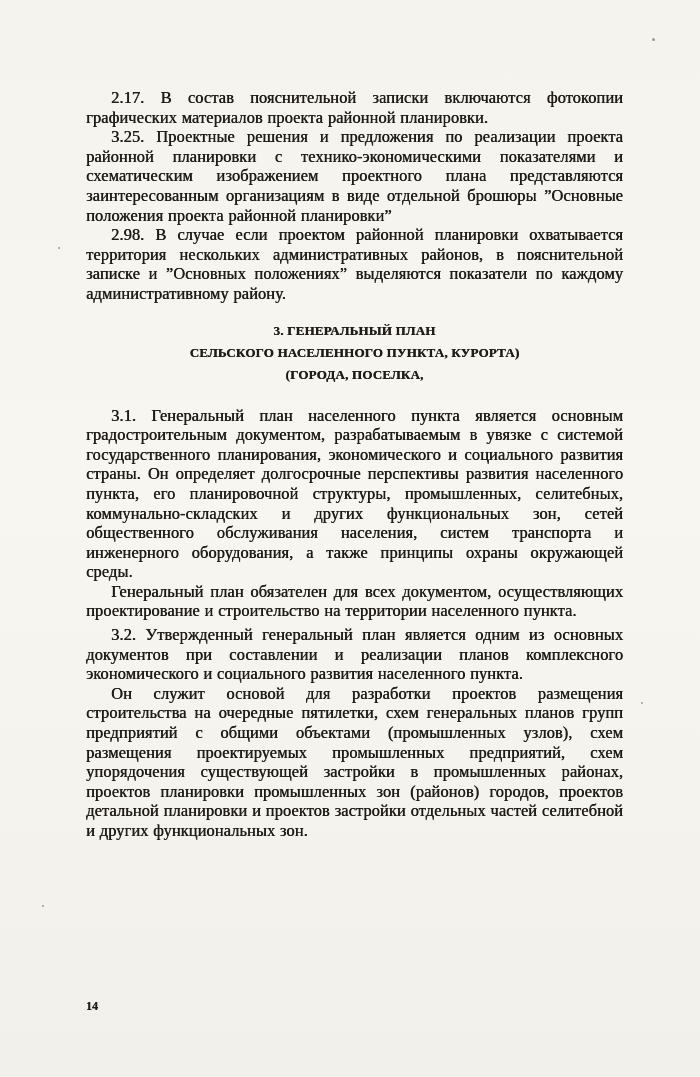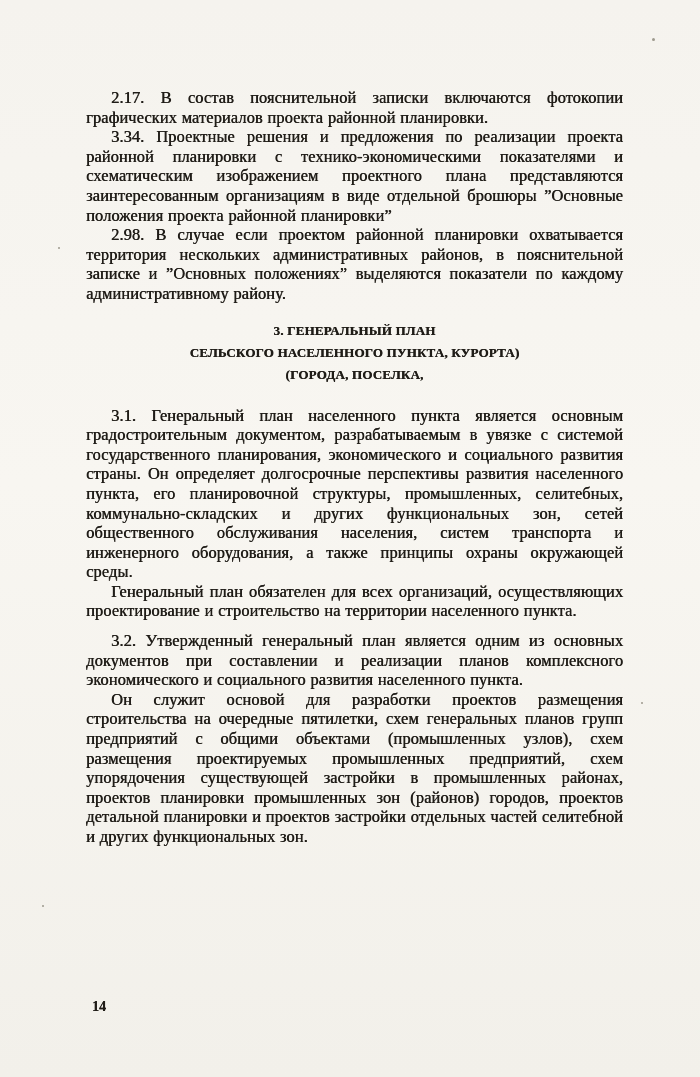--- a/index.html
+++ b/index.html
@@ -27,69 +27,69 @@
   .para {
     margin: 0;
     font-size: 16.4px;
     line-height: 19.6px;
     text-align: justify;
     text-indent: 25px;
     letter-spacing: 0.1px;
     word-spacing: 0.5px;
     text-shadow: 0.45px 0 0 currentColor;
   }
-  .para.space-before { margin-top: 10px; }
+  .para.space-before { margin-top: 4px; }
   .heading {
     margin: 16px 0 20px;
     font-size: 13px;
     line-height: 22px;
     font-weight: bold;
     text-align: center;
     letter-spacing: 0.2px;
     text-shadow: 0.35px 0 0 currentColor;
   }
   .heading-line { display: block; }
   .page-number {
     position: absolute;
-    left: 92px;
+    left: 86px;
     top: 999px;
-    font-size: 14px;
+    font-size: 12px;
     font-weight: bold;
     text-shadow: 0.35px 0 0 currentColor;
   }
   .speck {
     position: absolute;
     background: #55503f;
     border-radius: 50%;
     opacity: 0.55;
   }
 </style>
 </head>
 <body>
 
 <div class="page">
 
   <div class="text-block">
 
     <p class="para">2.17. В состав пояснительной записки включаются фотокопии графических материалов проекта районной планировки.</p>
 
 
-    <p class="para">3.34. Проектные решения и предложения по реализации проекта районной планировки с технико-экономическими показателями и схематическим изображением проектного плана представляются заинтересованным организациям в виде отдельной брошюры ”Основные положения проекта районной планировки”</p>
+    <p class="para">3.25. Проектные решения и предложения по реализации проекта районной планировки с технико-экономическими показателями и схематическим изображением проектного плана представляются заинтересованным организациям в виде отдельной брошюры ”Основные положения проекта районной планировки”</p>
 
     <p class="para">2.98. В случае если проектом районной планировки охватывается территория нескольких административных районов, в пояснительной записке и ”Основных положениях” выделяются показатели по каждому административному району.</p>
 
     <h2 class="heading">
       <span class="heading-line">3. ГЕНЕРАЛЬНЫЙ ПЛАН</span>
       <span class="heading-line">СЕЛЬСКОГО НАСЕЛЕННОГО ПУНКТА, КУРОРТА)</span>
       <span class="heading-line">(ГОРОДА, ПОСЕЛКА,</span>
     </h2>
 
     <p class="para">3.1. Генеральный план населенного пункта является основным градостроительным документом, разрабатываемым в увязке с системой государственного планирования, экономического и социального развития страны. Он определяет долгосрочные перспективы развития населенного пункта, его планировочной структуры, промышленных, селитебных, коммунально-складских и других функциональных зон, сетей общественного обслуживания населения, систем транспорта и инженерного оборудования, а также принципы охраны окружающей среды.</p>
 
-    <p class="para">Генеральный план обязателен для всех организаций, осуществляющих проектирование и строительство на территории населенного пункта.</p>
+    <p class="para">Генеральный план обязателен для всех документом, осуществляющих проектирование и строительство на территории населенного пункта.</p>
 
     <p class="para space-before">3.2. Утвержденный генеральный план является одним из основных документов при составлении и реализации планов комплексного экономического и социального развития населенного пункта.</p>
 
     <p class="para">Он служит основой для разработки проектов размещения строительства на очередные пятилетки, схем генеральных планов групп предприятий с общими объектами (промышленных узлов), схем размещения проектируемых промышленных предприятий, схем упорядочения существующей застройки в промышленных районах, проектов планировки промышленных зон (районов) городов, проектов детальной планировки и проектов застройки отдельных частей селитебной и других функциональных зон.</p>
 
   </div>
 
   <div class="page-number">14</div>
 
   <span class="speck" style="left:652px; top:38px; width:3px; height:3px;"></span>

